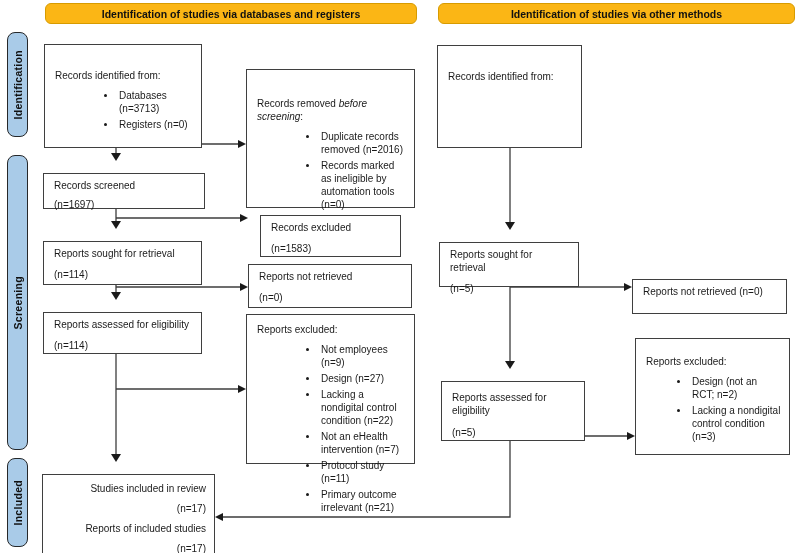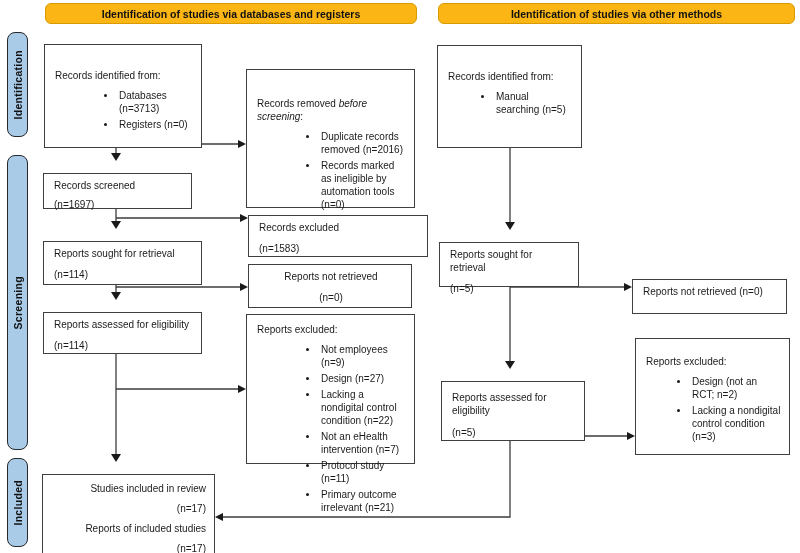--- a/index.html
+++ b/index.html
@@ -32,25 +32,25 @@
   .box{
     position:absolute;background:#ffffff;border:1.6px solid #3f3f3f;box-sizing:border-box;
     font-size:10px;line-height:1.3;z-index:1;padding:5px 8px 4px 10px;margin-top:12px;
   }
   .box .count{margin-top:8px;}
   .box ul{margin:7px 0 0 0;padding-left:62px;}
   .box li{margin-bottom:3px;padding-left:2px;}
   .pad-tall{padding-top:24px;}
   .b1{left:44px;top:32px;width:158px;height:104px;}
   .b2{left:246px;top:57px;width:169px;height:139px;padding-top:27px;}
-  .b3{left:43px;top:161px;width:149px;height:36px;}
+  .b3{left:43px;top:161px;width:162px;height:36px;}
   .b3 .count{margin-top:6px;}
-  .b4{left:248px;top:203px;width:180px;height:42px;}
+  .b4{left:260px;top:203px;width:141px;height:42px;}
   .b5{left:43px;top:229px;width:159px;height:44px;}
-  .b6{left:248px;top:252px;width:164px;height:44px;text-align:center;}
+  .b6{left:248px;top:252px;width:164px;height:44px;}
   .b7{left:43px;top:300px;width:159px;height:42px;}
   .b8{left:246px;top:302px;width:169px;height:150px;padding-top:8px;}
   .b9{left:42px;top:462px;width:173px;height:82px;padding-top:7px;}
   .b9 .inc-line{margin-top:7px;text-align:right;}
   .b9 .inc-line:first-child{margin-top:0;}
   .b10{left:437px;top:33px;width:145px;height:103px;padding-top:24px;}
   .b10 ul{padding-left:46px;}
   .b11{left:439px;top:230px;width:140px;height:45px;}
   .b12{left:632px;top:267px;width:155px;height:35px;}
   .b13{left:635px;top:326px;width:155px;height:117px;padding-top:16px;}
@@ -172,23 +172,20 @@
 
   <div class="box b9">
     <div class="inc-line">Studies included in review</div>
     <div class="inc-line">(n=17)</div>
     <div class="inc-line">Reports of included studies</div>
     <div class="inc-line">(n=17)</div>
   </div>
 
   <div class="box b10">
     <div>Records identified from:</div>
-    <ul>
-      <li>Manual searching (n=5)</li>
-    </ul>
   </div>
 
   <div class="box b11">
     <div>Reports sought for retrieval</div>
     <div class="count">(n=5)</div>
   </div>
 
   <div class="box b12">
     <div>Reports not retrieved (n=0)</div>
   </div>

